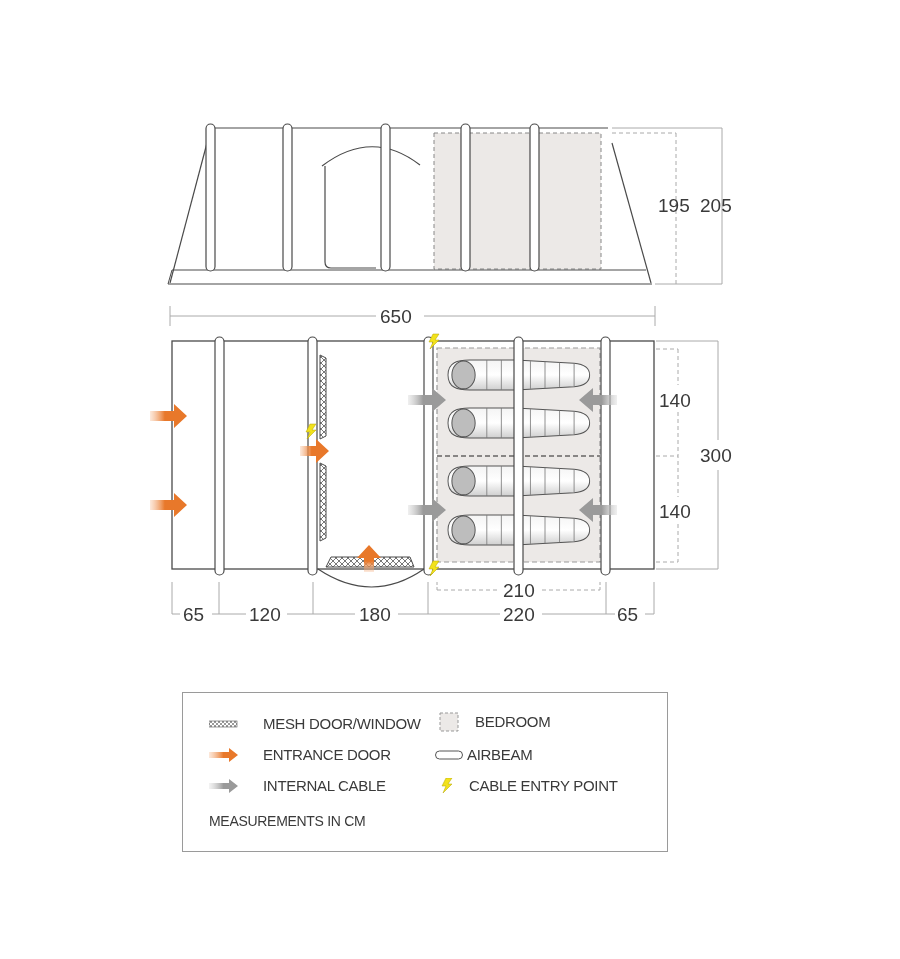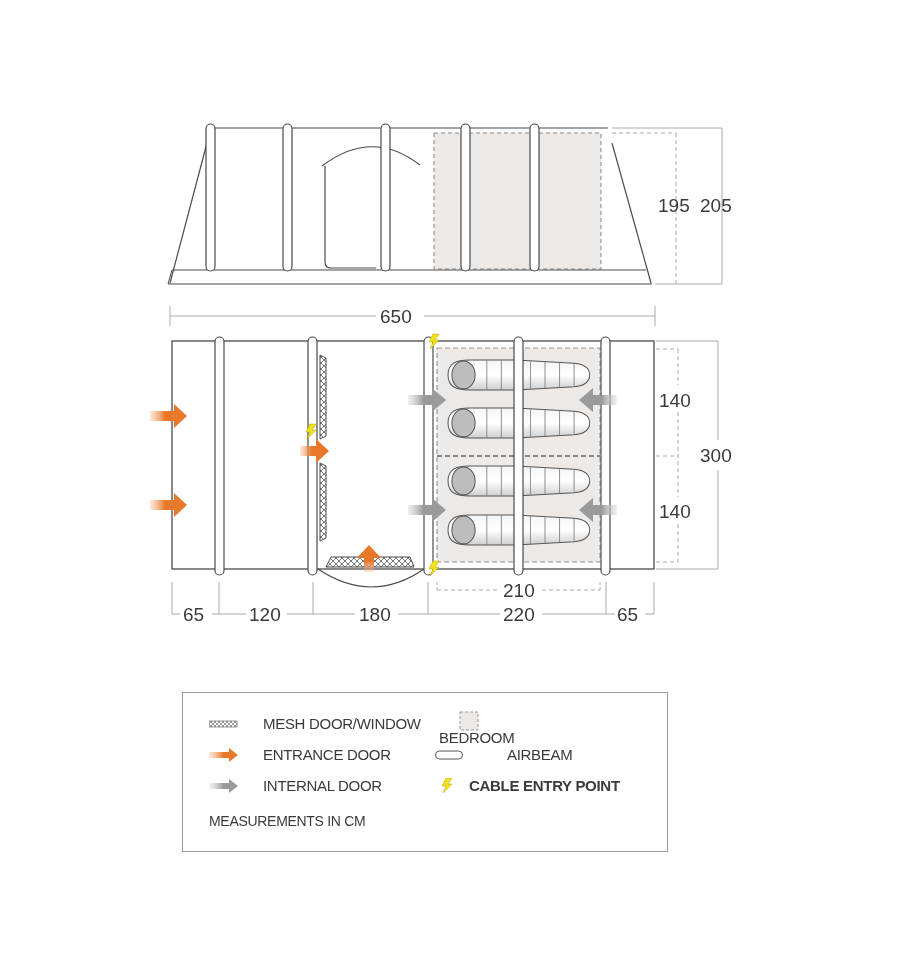--- a/index.html
+++ b/index.html
@@ -217,39 +217,39 @@
       <svg width="30" height="14" style="position:static">
           <defs>
             <linearGradient id="lg" x1="0" x2="1">
               <stop offset="0" stop-color="#d8d8d8" stop-opacity="0.3"></stop>
               <stop offset="0.5" stop-color="#9a9a9a"></stop>
             </linearGradient>
           </defs>
           <path d="M0 4 L20 4 L20 0 L29 7 L20 14 L20 10 L0 10 Z" fill="url(#lg)"></path>
         </svg>
     </span>
-    <span>INTERNAL DOOR</span>
-  </div>
-  <div class="leg-item" style="left:256px;top:20px;flex-direction:column;">
+    <span>INTERNAL CABLE</span>
+  </div>
+  <div class="leg-item" style="left:256px;top:20px;">
     <span class="leg-icon" style="width:22px">
       <svg width="20" height="20" style="position:static">
           <rect x="1" y="1" width="18" height="18" fill="#ece9e7" stroke="#999" stroke-dasharray="3,2"></rect>
         </svg>
     </span>
     <span>BEDROOM</span>
   </div>
-  <div class="leg-item" style="left:252px;top:53px;gap:40px;">
+  <div class="leg-item" style="left:252px;top:53px;">
     <span class="leg-icon" style="width:28px;margin-right:4px">
       <svg width="28" height="10" style="position:static">
           <rect x="0.5" y="1" width="27" height="8" rx="4" fill="#fff" stroke="#555" stroke-width="1"></rect>
         </svg>
     </span>
     <span>AIRBEAM</span>
   </div>
-  <div class="leg-item" style="left:258px;top:84px;font-weight:bold;">
+  <div class="leg-item" style="left:258px;top:84px;">
     <span class="leg-icon" style="width:14px;margin-right:14px">
       <svg width="13" height="16" style="position:static">
           <path d="M5 0 L11 0 L7 6 L11 6 L2 15 L5 8 L1 8 Z" fill="#f2e21c" stroke="#b5a400" stroke-width="0.5"></path>
         </svg>
     </span>
     <span>CABLE ENTRY POINT</span>
   </div>
   <div class="leg-note">MEASUREMENTS IN CM</div>
 </div>
 

